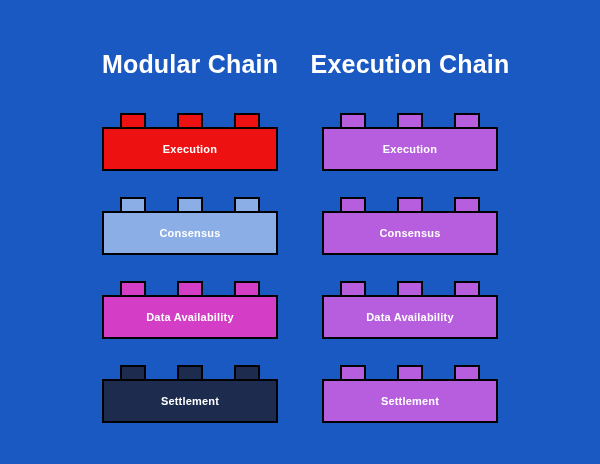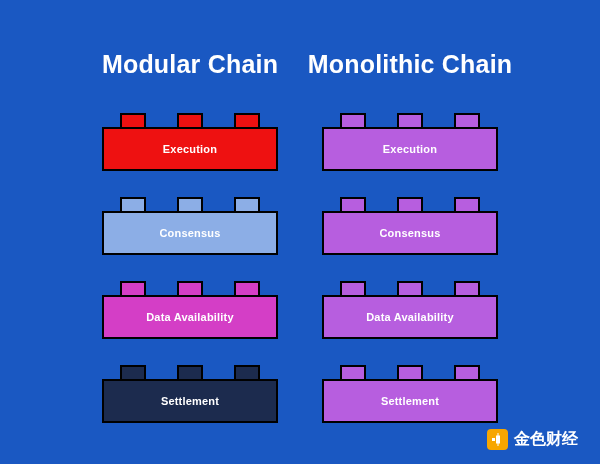--- a/index.html
+++ b/index.html
@@ -119,21 +119,21 @@
               <span class="stud" style="background: rgb(28, 43, 78);"></span>
               <span class="stud" style="background: rgb(28, 43, 78);"></span>
               <span class="stud" style="background: rgb(28, 43, 78);"></span>
             </div>
             <div class="brickbody" style="background: rgb(28, 43, 78);">Settlement</div>
           </div>
         </div>
     </section>
 
     <section class="column">
-      <h2>Monolithic Chain</h2>
+      <h2>Execution Chain</h2>
       <div class="bricks">
           <div class="brick">
             <div class="studs">
               <span class="stud" style="background: rgb(183, 94, 223);"></span>
               <span class="stud" style="background: rgb(183, 94, 223);"></span>
               <span class="stud" style="background: rgb(183, 94, 223);"></span>
             </div>
             <div class="brickbody" style="background: rgb(183, 94, 223);">Execution</div>
           </div>
           <div class="brick">
@@ -158,23 +158,13 @@
               <span class="stud" style="background: rgb(183, 94, 223);"></span>
               <span class="stud" style="background: rgb(183, 94, 223);"></span>
             </div>
             <div class="brickbody" style="background: rgb(183, 94, 223);">Settlement</div>
           </div>
         </div>
     </section>
 
   </div>
 
-  <div class="footer">
-    <span class="logo" style="background: rgb(247, 166, 0);">
-      <svg width="13" height="13" viewBox="0 0 13 13">
-        <rect x="5" y="2.5" width="4" height="8" fill="#ffffff"></rect>
-        <rect x="6.5" y="0" width="1" height="13" fill="#ffffff"></rect>
-        <rect x="1" y="5" width="3" height="3" fill="#ffffff"></rect>
-      </svg>
-    </span>
-    <span class="brand-text" style="color: rgb(255, 255, 255);">金色财经</span>
-  </div>
 </div>
 
 </body></html>

